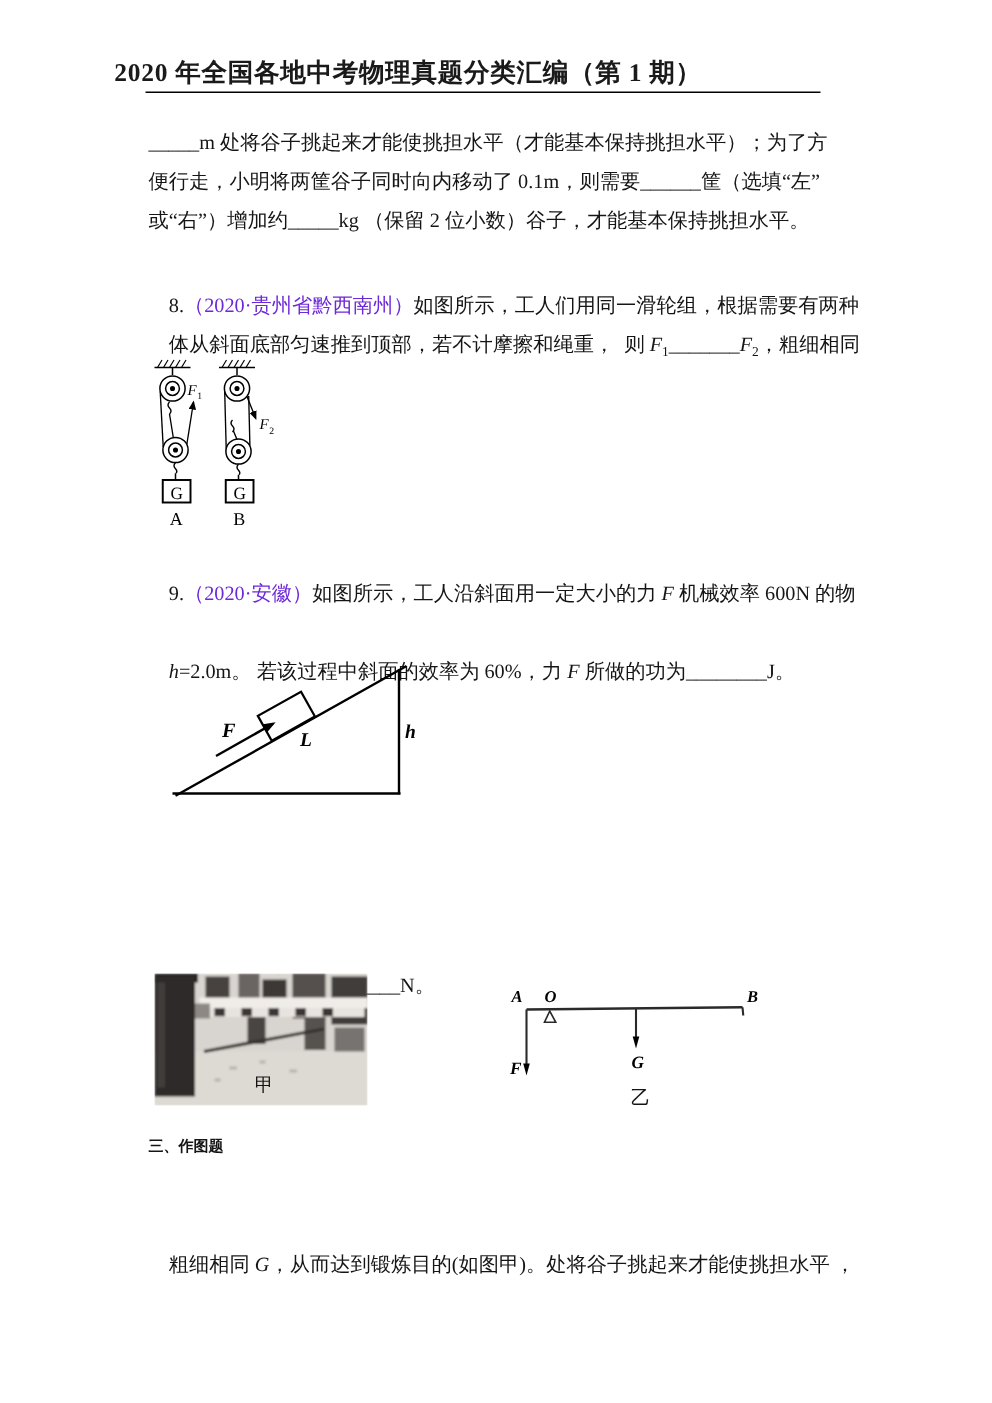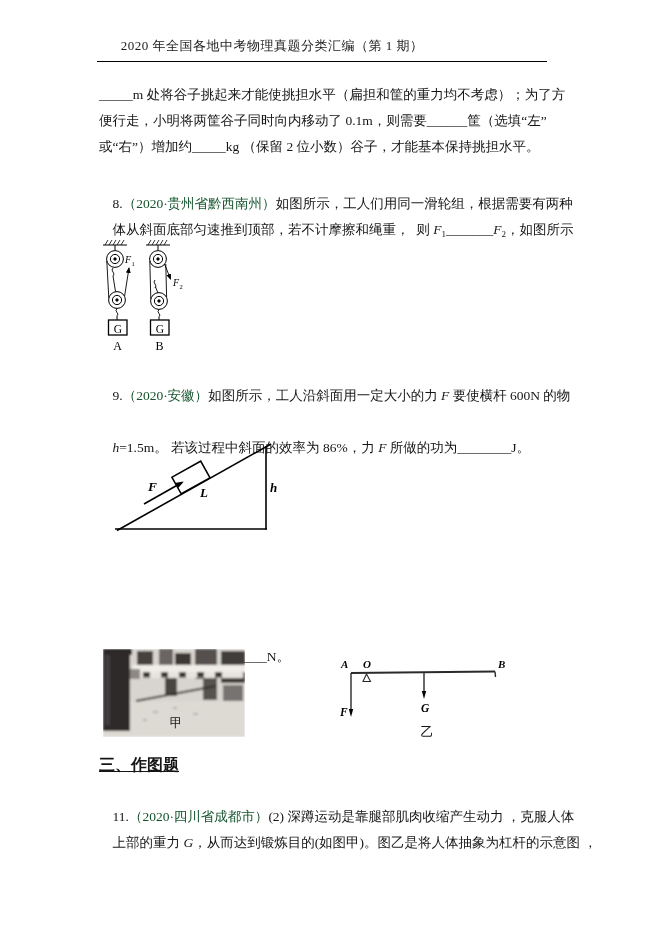--- a/index.html
+++ b/index.html
@@ -3,49 +3,49 @@
 <meta charset="utf-8">
 <style>
   html,body { margin:0; padding:0; background:#ffffff; }
   .page {
     position:relative; width:661px; height:935px; background:#ffffff;
     font-family:"Liberation Serif", serif; font-size:13.5px; color:#151515;
     overflow:hidden;
   }
   .hdr {
     position:absolute; top:37px; left:0; width:544px; text-align:center;
-    font-weight:normal; font-size:13px; letter-spacing:0.5px; color:#1a1a1a;
+    font-weight:bold; font-size:17px; letter-spacing:0.5px; color:#1a1a1a;
   }
   .rule { position:absolute; top:61px; left:97px; width:450px; height:0; border-top:1.4px solid #000; }
   .tl { position:absolute; left:99px; white-space:pre; line-height:26px; height:26px; }
-  .red { color:#14532d; }
+  .red { color:#6d28d9; }
   .iv { font-style:italic; }
   .sb { font-size:9px; vertical-align:-3px; font-style:normal; }
-  .sec { font-weight:bold; font-size:16px;text-decoration:underline; }
+  .sec { font-weight:bold; font-size:10px; }
   .fig { position:absolute; }
   svg text { font-family:"Liberation Serif", serif; }
   .svt-it { font-style:italic; }
 </style>
 </head>
 <body>
 
 <div class="page">
 
   <div class="hdr">2020 年全国各地中考物理真题分类汇编（第 1 期）</div>
   <div class="rule"></div>
 
-  <div class="tl" style="top:82px">_____m 处将谷子挑起来才能使挑担水平（扁担和筐的重力均不考虑）；为了方</div>
+  <div class="tl" style="top:82px">_____m 处将谷子挑起来才能使挑担水平（才能基本保持挑担水平）；为了方</div>
   <div class="tl" style="top:108px">便行走，小明将两筐谷子同时向内移动了 0.1m，则需要______筐（选填“左”</div>
   <div class="tl" style="top:134px">或“右”）增加约_____kg （保留 2 位小数）谷子，才能基本保持挑担水平。</div>
 
   <div class="tl" style="top:165px">
     <span>8.</span><span class="red">（2020·贵州省黔西南州）</span><span>如图所示，工人们用同一滑轮组，根据需要有两种</span>
   </div>
   <div class="tl" style="top:191px">
-    <span>体从斜面底部匀速推到顶部，若不计摩擦和绳重，  则 </span><span class="iv">F</span><span class="sb">1</span><span>_______</span><span class="iv">F</span><span class="sb">2</span><span>，如图所示</span>
+    <span>体从斜面底部匀速推到顶部，若不计摩擦和绳重，  则 </span><span class="iv">F</span><span class="sb">1</span><span>_______</span><span class="iv">F</span><span class="sb">2</span><span>，粗细相同</span>
   </div>
 
   <div class="fig" style="left:96px;top:238px;width:100px;height:115px">
     <svg width="100" height="115" viewBox="0 0 100 115">
       <defs>
         <marker id="ah1" markerWidth="7" markerHeight="6" refX="5" refY="2.5" orient="auto" markerUnits="userSpaceOnUse">
           <path d="M0,0 L6,2.5 L0,5 Z" fill="#000"></path>
         </marker>
       </defs>
 
@@ -116,24 +116,24 @@
         <rect x="54.5" y="82" width="18.5" height="15" stroke-width="1.3"></rect>
       </g>
       <text x="63.8" y="94.5" font-size="11.5" text-anchor="middle" fill="#000">G</text>
       <text x="63.5" y="112" font-size="12" text-anchor="middle" fill="#000">B</text>
       <text class="svt-it" x="77" y="48" font-size="10" fill="#000">F</text>
       <text x="83.5" y="51" font-size="6.5" fill="#000">2</text>
     </svg>
   </div>
 
   <div class="tl" style="top:357px">
-    <span>9.</span><span class="red">（2020·安徽）</span><span>如图所示，工人沿斜面用一定大小的力 </span><span class="iv">F</span><span> 要使横杆 600N 的物</span>
+    <span>9.</span><span class="red">（2020·安徽）</span><span>如图所示，工人沿斜面用一定大小的力 </span><span class="iv">F</span><span> 机械效率 600N 的物</span>
   </div>
   <div class="tl" style="top:409px">
-    <span class="iv">h</span><span>=1.5m。 若该过程中斜面的效率为 86%，力 </span><span class="iv">F</span><span> 所做的功为________J。</span>
+    <span class="iv">h</span><span>=2.0m。 若该过程中斜面的效率为 60%，力 </span><span class="iv">F</span><span> 所做的功为________J。</span>
   </div>
 
   <div class="fig" style="left:110px;top:440px;width:175px;height:100px">
     <svg width="175" height="100" viewBox="0 0 175 100">
       <defs>
         <marker id="ah2" markerWidth="9" markerHeight="8" refX="6" refY="3" orient="auto" markerUnits="userSpaceOnUse">
           <path d="M0,0 L8,3 L0,6 Z" fill="#000"></path>
         </marker>
       </defs>
       <g stroke="#000" fill="none" stroke-width="1.6">
@@ -214,20 +214,17 @@
       <text class="svt-it" x="28" y="13" font-size="11" font-weight="bold" fill="#000">O</text>
       <text class="svt-it" x="163" y="13" font-size="11" font-weight="bold" fill="#000">B</text>
       <text class="svt-it" x="5" y="61" font-size="11.5" font-weight="bold" fill="#000">F</text>
       <text class="svt-it" x="86" y="57" font-size="11.5" font-weight="bold" fill="#000">G</text>
       <text x="92" y="81" font-size="13" text-anchor="middle" fill="#141414">乙</text>
     </svg>
   </div>
 
   <div class="tl sec" style="top:752px">三、作图题</div>
 
-  <div class="tl" style="top:778px">
-    <span>11.</span><span class="red">（2020·四川省成都市）</span><span>(2) 深蹲运动是靠腿部肌肉收缩产生动力 ，克服人体</span>
-  </div>
   <div class="tl" style="top:804px">
-    <span>上部的重力 </span><span class="iv">G</span><span>，从而达到锻炼目的(如图甲)。图乙是将人体抽象为杠杆的示意图 ，</span>
+    <span>粗细相同 </span><span class="iv">G</span><span>，从而达到锻炼目的(如图甲)。处将谷子挑起来才能使挑担水平 ，</span>
   </div>
 
 </div>
 
 </body></html>

